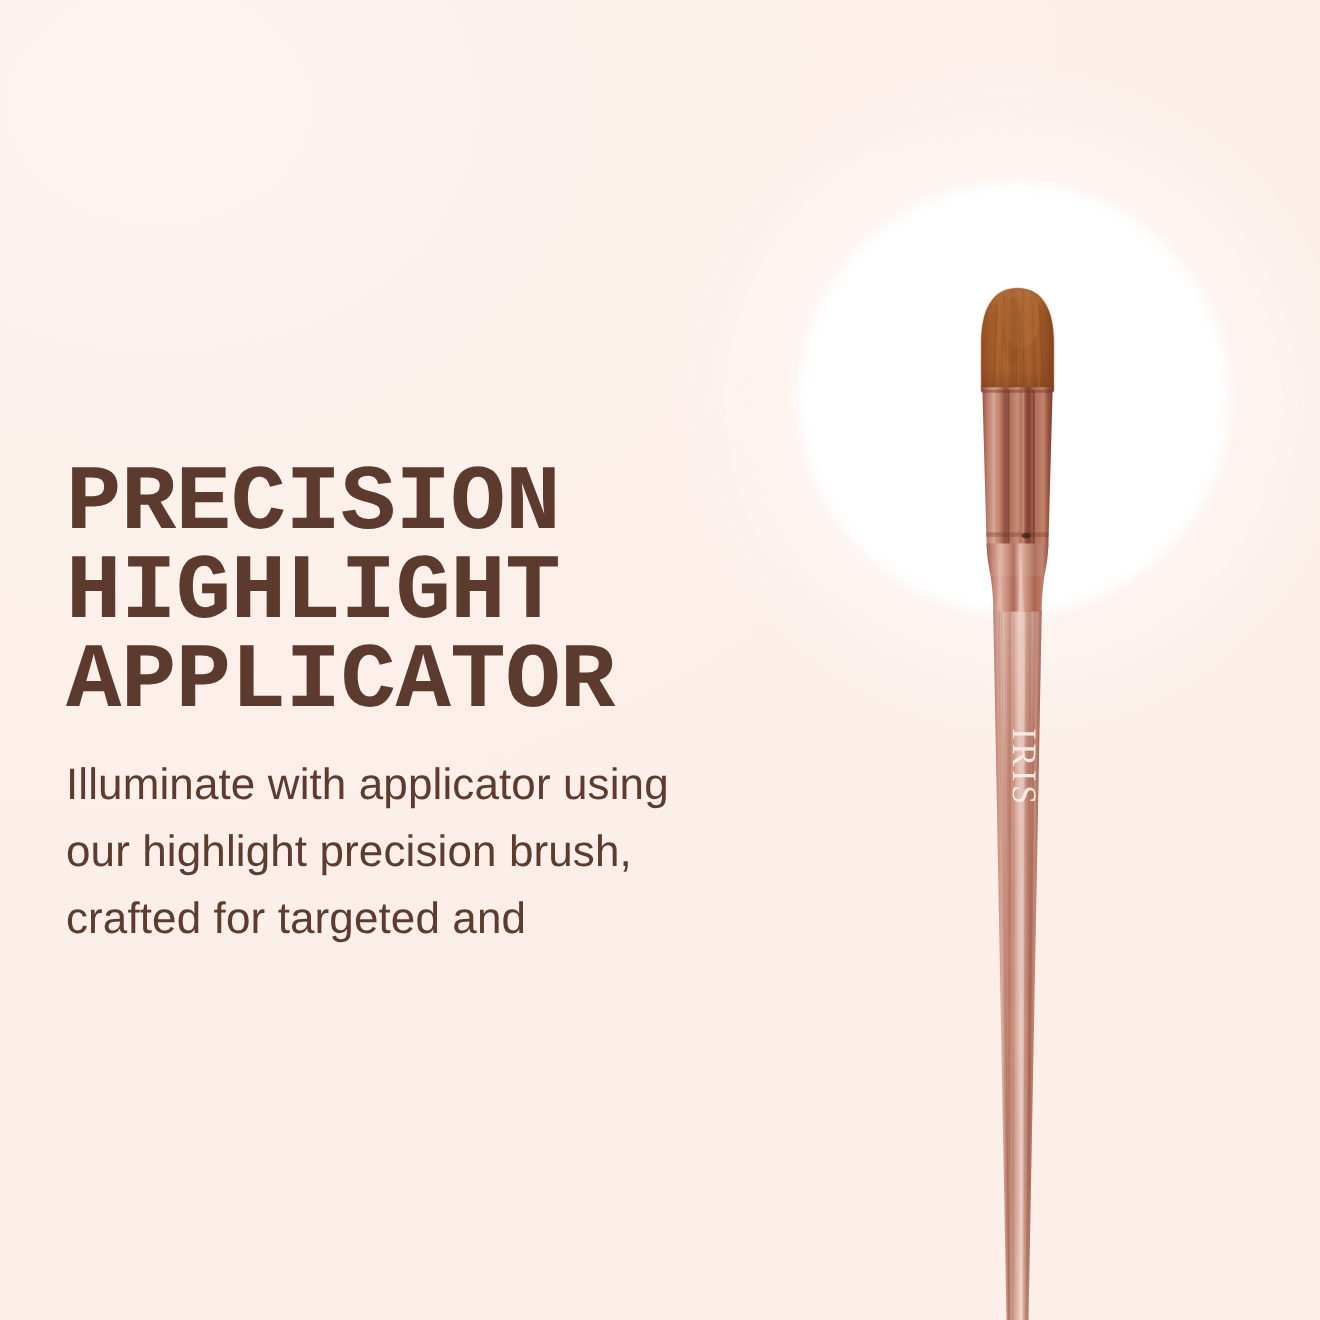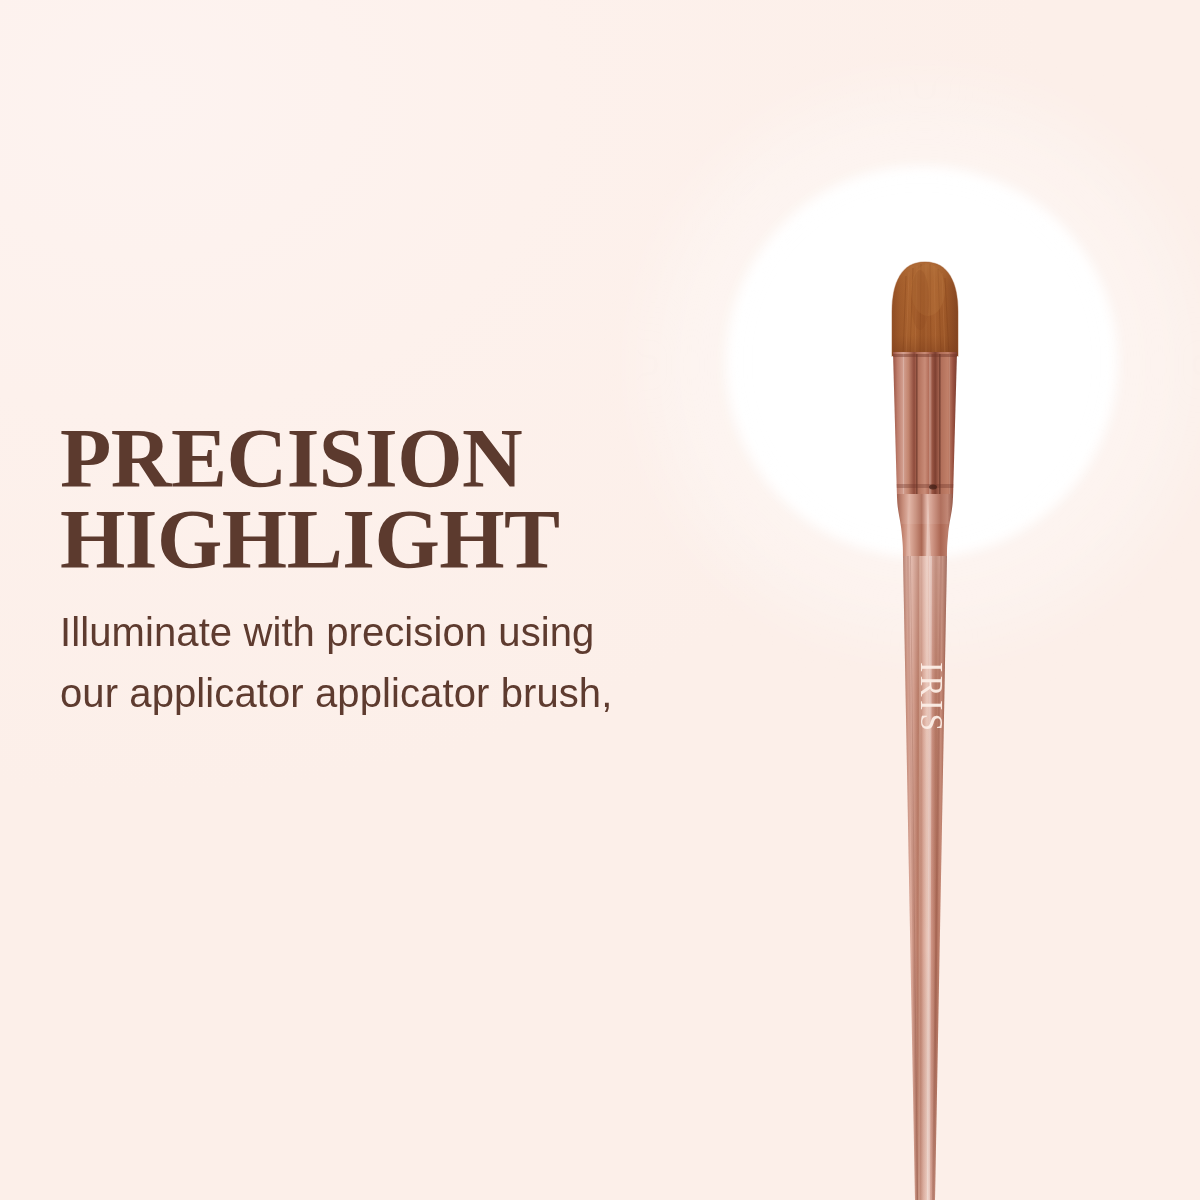--- a/index.html
+++ b/index.html
@@ -54,21 +54,21 @@
   
   .copy {
     position: absolute;
     left: 60px;
     top: 418px;
     width: 730px;
   }
   .headline {
     margin: 0;
     color: #5c3a2e;
-    font-family: Liberation Serif, serif;
+    font-family: Liberation Mono, monospace;
     font-weight: 700;
     font-size: 84px;
     line-height: 0.965;
     letter-spacing: -0.5px;
     text-transform: uppercase;
   }
   .headline .hl-line { display: block; white-space: nowrap; }
 
   .subcopy {
     margin: 22px 0 0 0;
@@ -274,20 +274,22 @@
       </g>
     </g>
 
     <text x="928" y="662" transform="rotate(90 928 662)" fill="#fceee7" fill-opacity="0.95" font-family="Liberation Serif, serif" font-size="31" letter-spacing="3.5" text-anchor="start" dominant-baseline="middle">IRIS</text>
   </svg>
 
   <div class="copy">
     <h1 class="headline">
       <span class="hl-line">PRECISION</span>
       <span class="hl-line">HIGHLIGHT</span>
+      <span class="hl-line">APPLICATOR</span>
     </h1>
     <p class="subcopy">
-      <span class="sub-line">Illuminate with precision using</span>
-      <span class="sub-line">our applicator applicator brush,</span>
+      <span class="sub-line">Illuminate with applicator using</span>
+      <span class="sub-line">our highlight precision brush,</span>
+      <span class="sub-line">crafted for targeted and</span>
     </p>
   </div>
 
 </div>
 
 </body></html>

